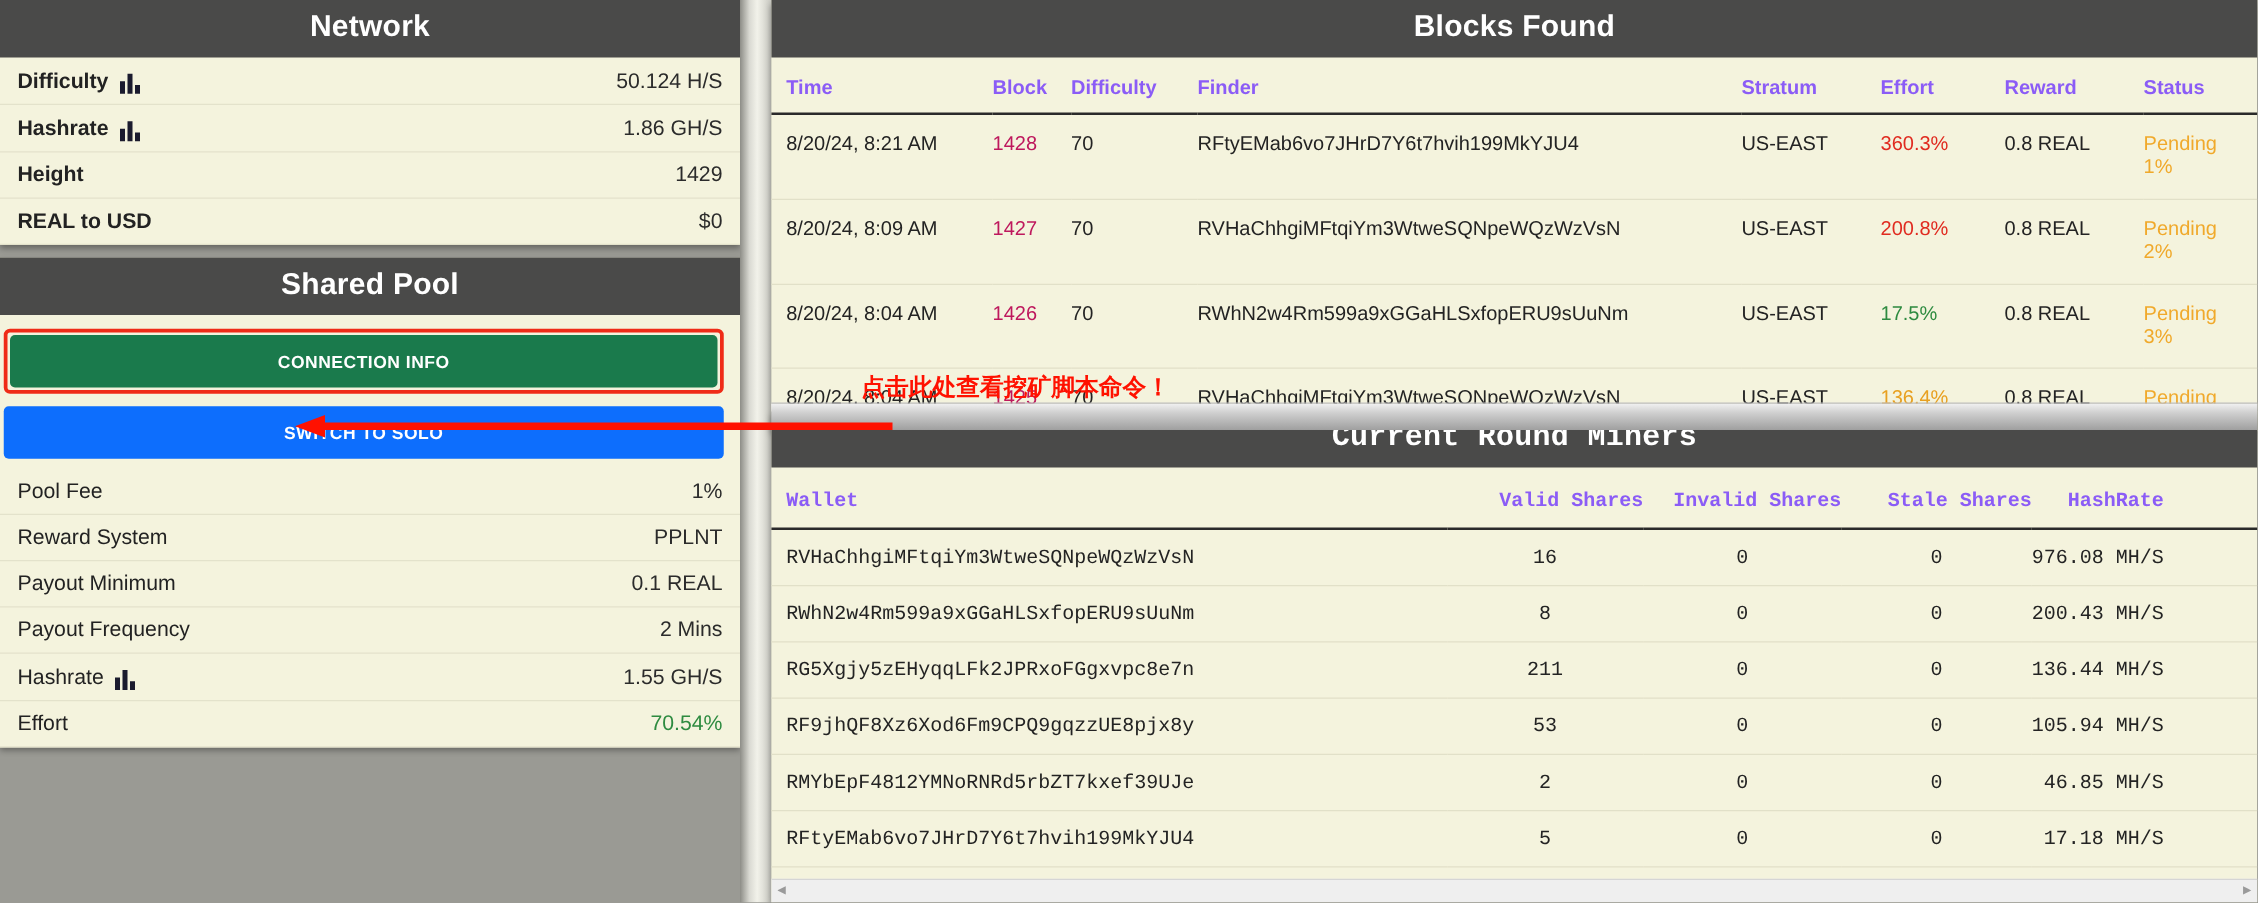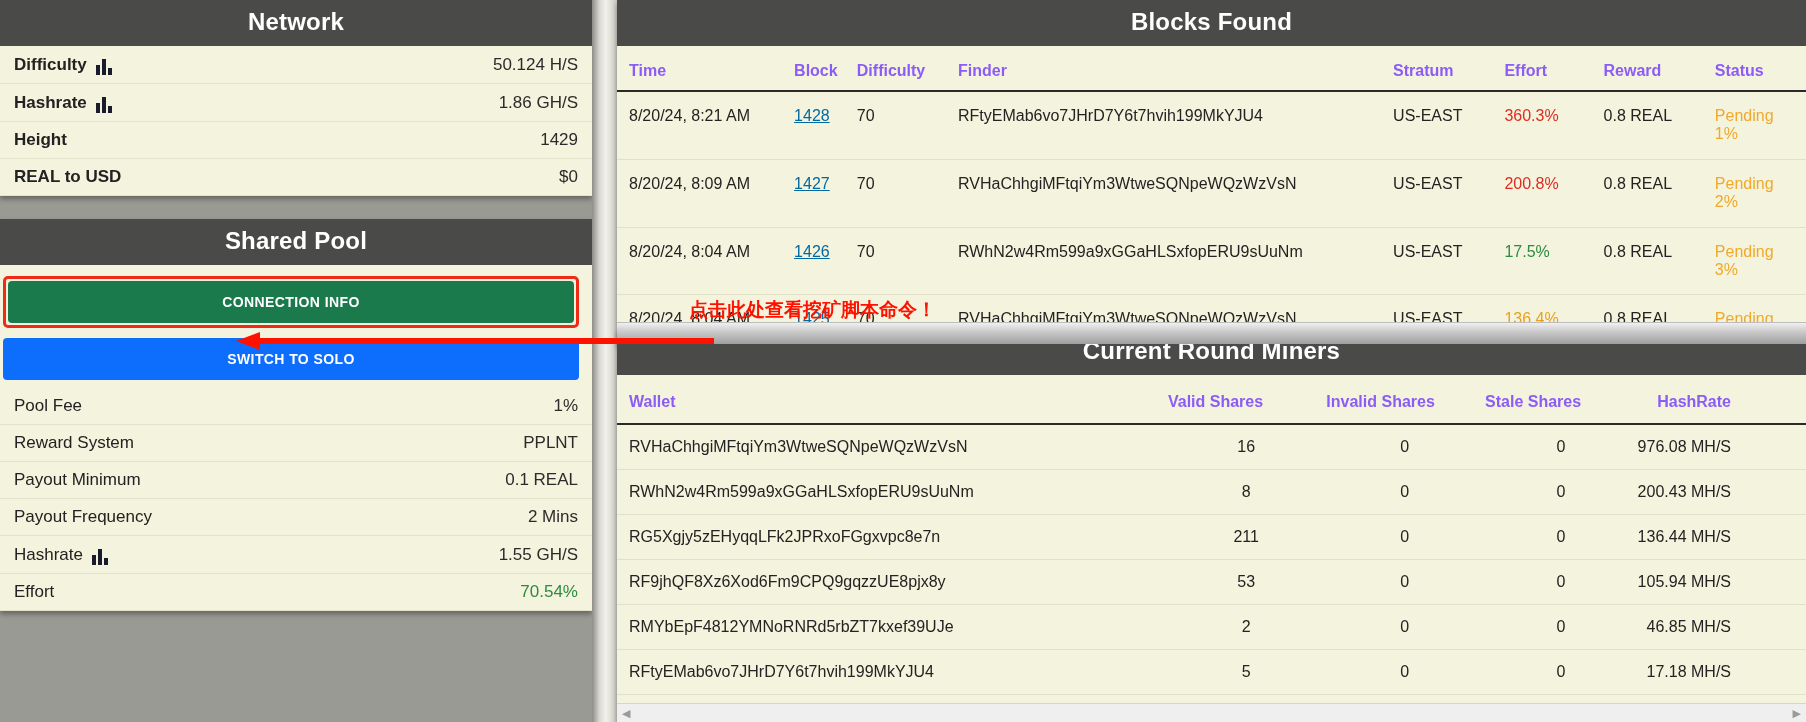--- a/index.html
+++ b/index.html
@@ -32,21 +32,21 @@
   .stat-row.tall { min-height: 38px; }
   .stat-label { display: flex; align-items: flex-end; gap: 9px; font-weight: bold; }
   .net-card .stat-label { font-weight: bold; }
   .stat-value { font-weight: normal; color: #2b2b2b; }
   .bar-icon { display: inline-block; width: 17px; height: 16px; position: relative; }
   .bar-icon i { position: absolute; bottom: 0; width: 4px; background: #1b1b2e; display:block; }
   .bar-icon i:nth-child(1){ left:0;  height: 10px; }
   .bar-icon i:nth-child(2){ left:6px; height: 16px; }
   .bar-icon i:nth-child(3){ left:12px;height: 7px; }
 
-  .pool-card { width: 592px; margin-top: 23px; }
+  .pool-card { width: 592px; margin-top: 10px; }
   .btn-wrap { padding: 11px 13px 8px 3px; }
   .btn {
     display: block; width: 100%; text-align: center;
     font-size: 14px; font-weight: bold; letter-spacing: .4px;
     color: #fff; border: none; border-radius: 4px;
     padding: 13px 0; cursor: pointer;
     font-family: "Liberation Sans", sans-serif;
   }
   .btn-green { background: #1a7a4c; }
   .btn-blue  { background: #0d6efd; margin-top: 10px; }
@@ -64,21 +64,21 @@
   thead th {
     font-size: 16px; font-weight: bold; color: #8b5cf6;
     text-align: left; padding: 16px 0 10px 0;
     border-bottom: 2px solid #2a2a2a;
     white-space: nowrap;
   }
   tbody td {
     font-size: 16px; color: #232323; padding: 15px 0 15px 0;
     border-bottom: 1px solid #e1e0c8; white-space: nowrap; vertical-align: top;
   }
-  .blk-link { color: #0369a1; text-decoration: underline; cursor: pointer; }
+  .blk-link { color: #be185d; cursor: pointer; }
   .c-time     { width: 175px; padding-left: 12px !important; }
   .c-block    { width: 62px; }
   .c-diff     { width: 100px; }
   .c-finder   { width: 430px; }
   .c-stratum  { width: 110px; }
   .c-effort   { width: 98px; }
   .c-reward   { width: 110px; }
   .c-status   { width: 90px; }
   .eff-red    { color: #e02b20; }
   .eff-green  { color: #2e8b40; }
@@ -97,30 +97,30 @@
   
   .arrow { position: absolute; left: 236px; top: 330px; width: 485px; height: 22px; }
 
   
   .hscroll-overlay {
     position: absolute; left: 617px; top: 322px; width: 1189px; height: 22px;
     background: linear-gradient(to bottom,#f0f0f0 0%,#cfcfcf 35%,#9f9f9f 100%);
     border-top: 1px solid #bdbdbd;
   }
 
-  .miners-card { position: absolute; left: 0; top: 329px; width: 1189px; height: 393px; overflow: hidden; }
+  .miners-card { position: absolute; left: 0; top: 329px; width: 1189px; height: 393px; overflow: hidden; font-family: Liberation Mono, monospace; }
   .miners-card .card-head { position: relative; }
   .miners-card thead th { padding: 18px 0 12px 1px; }
   .m-wallet { width: 555px; padding-left: 12px !important; }
   .m-valid  { width: 160px; text-align: center; }
   .m-inv    { width: 160px; text-align: center; }
   .m-stale  { width: 155px; text-align: center; }
   .m-hash   { width: 150px; text-align: right; padding-right: 75px !important; }
   .miners-card tbody td { padding: 13px 0; }
-  th.m-valid, th.m-inv, th.m-stale { text-align: left; }
+  th.m-valid, th.m-inv, th.m-stale { text-align: right; }
   th.m-hash { text-align: right; padding-right: 75px !important; }
 
   .hscroll-bottom {
     position: absolute; left: 0; bottom: 0; width: 1189px; height: 19px;
     background: #efefef; border-top: 1px solid #d5d5d5;
     display: flex; align-items: center; justify-content: space-between;
     padding: 0 5px;
   }
   .sc-arrow { color: #9a9a9a; font-size: 11px; line-height: 1; }
 

